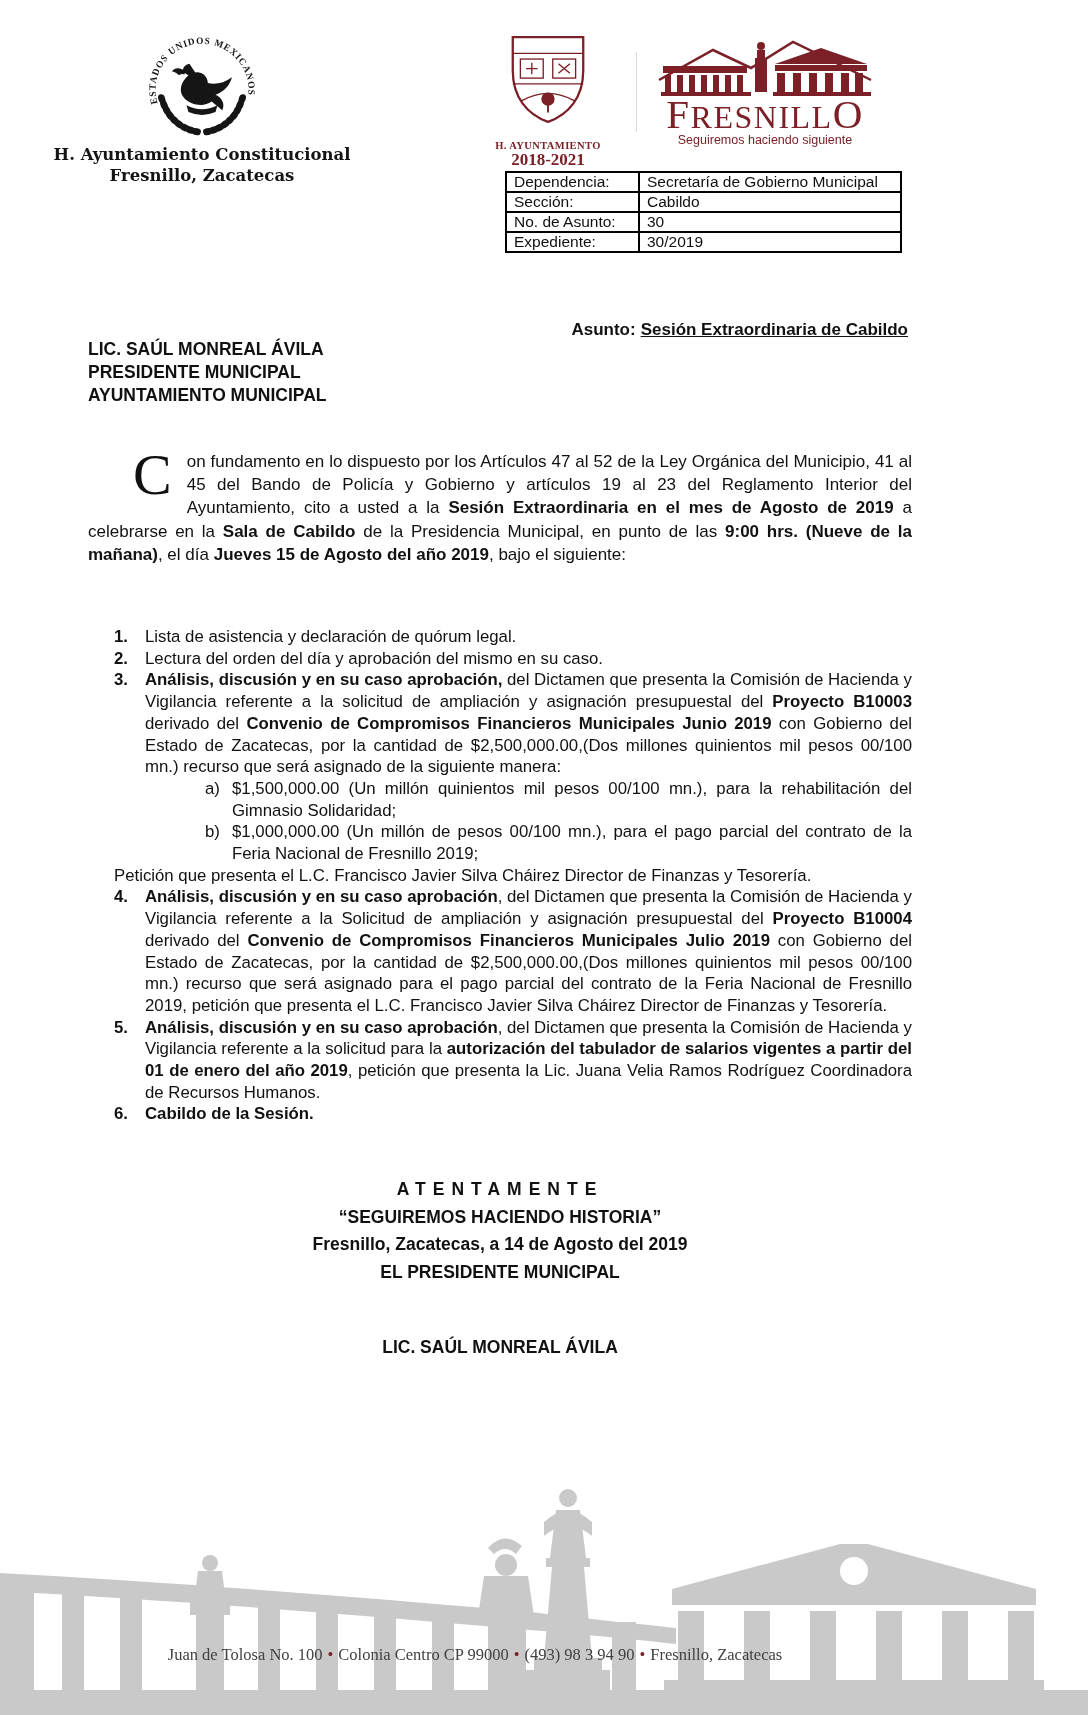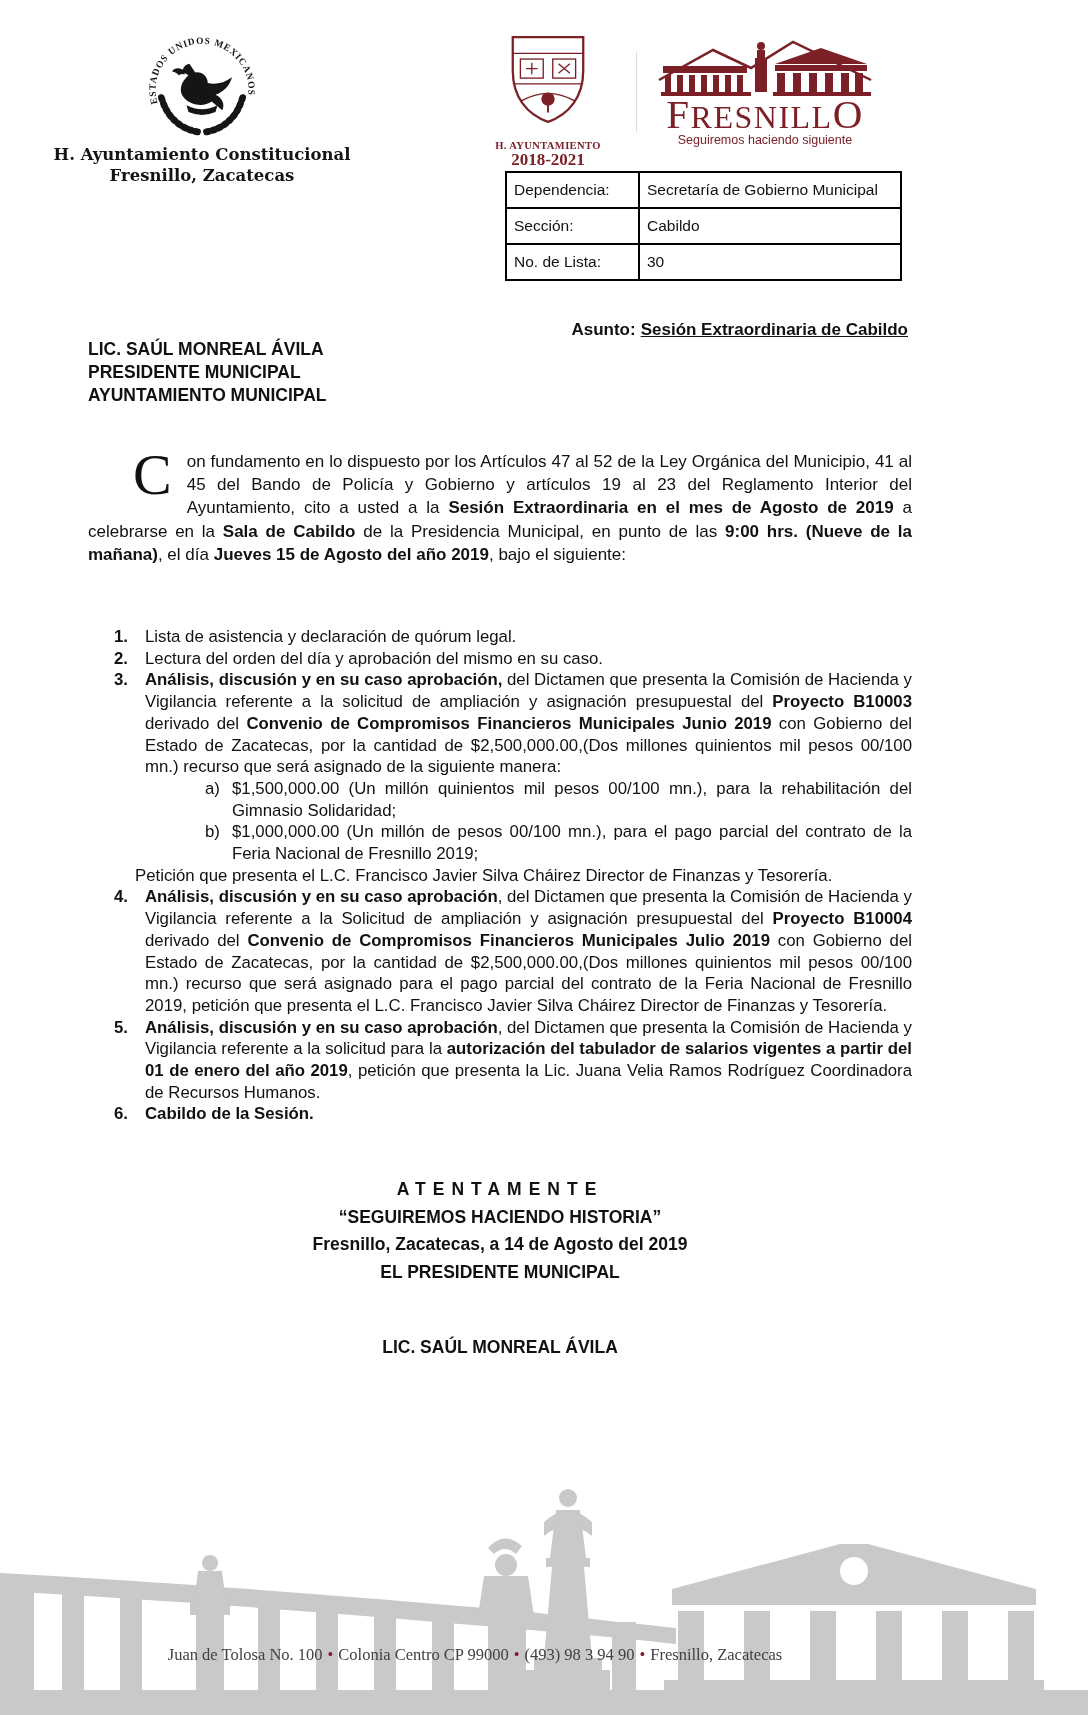--- a/index.html
+++ b/index.html
@@ -18,21 +18,21 @@
   .crest .c2 { font-family:"Liberation Serif",serif; font-weight:bold; font-size:17px; line-height:18px; }
   .hdr-divider { position:absolute; left:636px; top:52px; width:1px; height:80px; background:#dcdcdc; }
   .brand { position:absolute; left:650px; top:38px; width:230px; text-align:center; color:#7a2026; }
   .brand svg { display:block; margin:0 auto; }
   .brand .word { font-family:"Liberation Serif",serif; font-size:32px; line-height:34px; letter-spacing:1.5px; margin-top:-3px; white-space:nowrap; }
   .brand .word .big { font-size:41px; }
   .brand .tag { font-size:12.5px; line-height:13px; }
 
   
   .ref-table { position:absolute; left:505px; top:171px; border-collapse:collapse; font-size:15.5px; color:#101010; }
-  .ref-table td { border:2px solid #000; padding:8px 7px; height:19px; vertical-align:middle; }
+  .ref-table td { border:2px solid #000; padding:0 7px; height:19px; vertical-align:middle; }
   .ref-table td.lab { width:133px; }
   .ref-table td.val { width:262px; }
   .subject { position:absolute; top:276px; right:180px; font-size:17px; font-weight:bold; white-space:nowrap;margin-top:44px; }
   .subject .lab { margin-right:5px; }
   .subject .u { text-decoration:underline; }
 
   
   .recipient { position:absolute; left:88px; top:338px; font-weight:bold; font-size:17.5px; line-height:23px; }
 
   
@@ -43,21 +43,21 @@
   
   .agenda-title { position:absolute; left:88px; top:578px; width:824px; text-align:center;
                   font-weight:bold; font-size:17.5px; letter-spacing:5px; word-spacing:14px; }
   .agenda { position:absolute; left:88px; top:626px; width:824px; font-size:16.8px; line-height:21.7px; padding-left:26px; }
   .aitem { display:flex; }
   .anum { width:31px; flex:none; font-weight:bold; }
   .atext { flex:1; text-align:justify; }
   .subitem { display:flex; margin-left:91px; }
   .sletter { width:27px; flex:none; }
   .stext { flex:1; text-align:justify; }
-  .item-note { margin-left:21px; }
+  .item-note { }
 
   
   .closing { position:absolute; left:88px; top:1176px; width:824px; text-align:center;
              font-weight:bold; font-size:17.5px; line-height:27.5px; }
   .closing .sp { letter-spacing:7px; }
   .signature { position:absolute; left:88px; top:1337px; width:824px; text-align:center;
                font-weight:bold; font-size:17.5px; }
 
   
   .footer-art { position:absolute; left:0; top:1470px; width:1088px; height:245px; z-index:0; }
@@ -147,22 +147,26 @@
     <tbody>
         <tr>
       <td class="lab">Dependencia:</td>
       <td class="val">Secretaría de Gobierno Municipal</td>
     </tr>
     <tr>
       <td class="lab">Sección:</td>
       <td class="val">Cabildo</td>
     </tr>
     <tr>
-      <td class="lab">No. de Lista:</td>
+      <td class="lab">No. de Asunto:</td>
       <td class="val">30</td>
+    </tr>
+    <tr>
+      <td class="lab">Expediente:</td>
+      <td class="val">30/2019</td>
     </tr>
   </tbody>
     </table>
 
   <div class="subject">
     <span class="lab">Asunto:</span><span class="u">Sesión Extraordinaria de Cabildo</span>
   </div>
 
   <div class="recipient">
     <div>LIC. SAÚL MONREAL ÁVILA</div>

